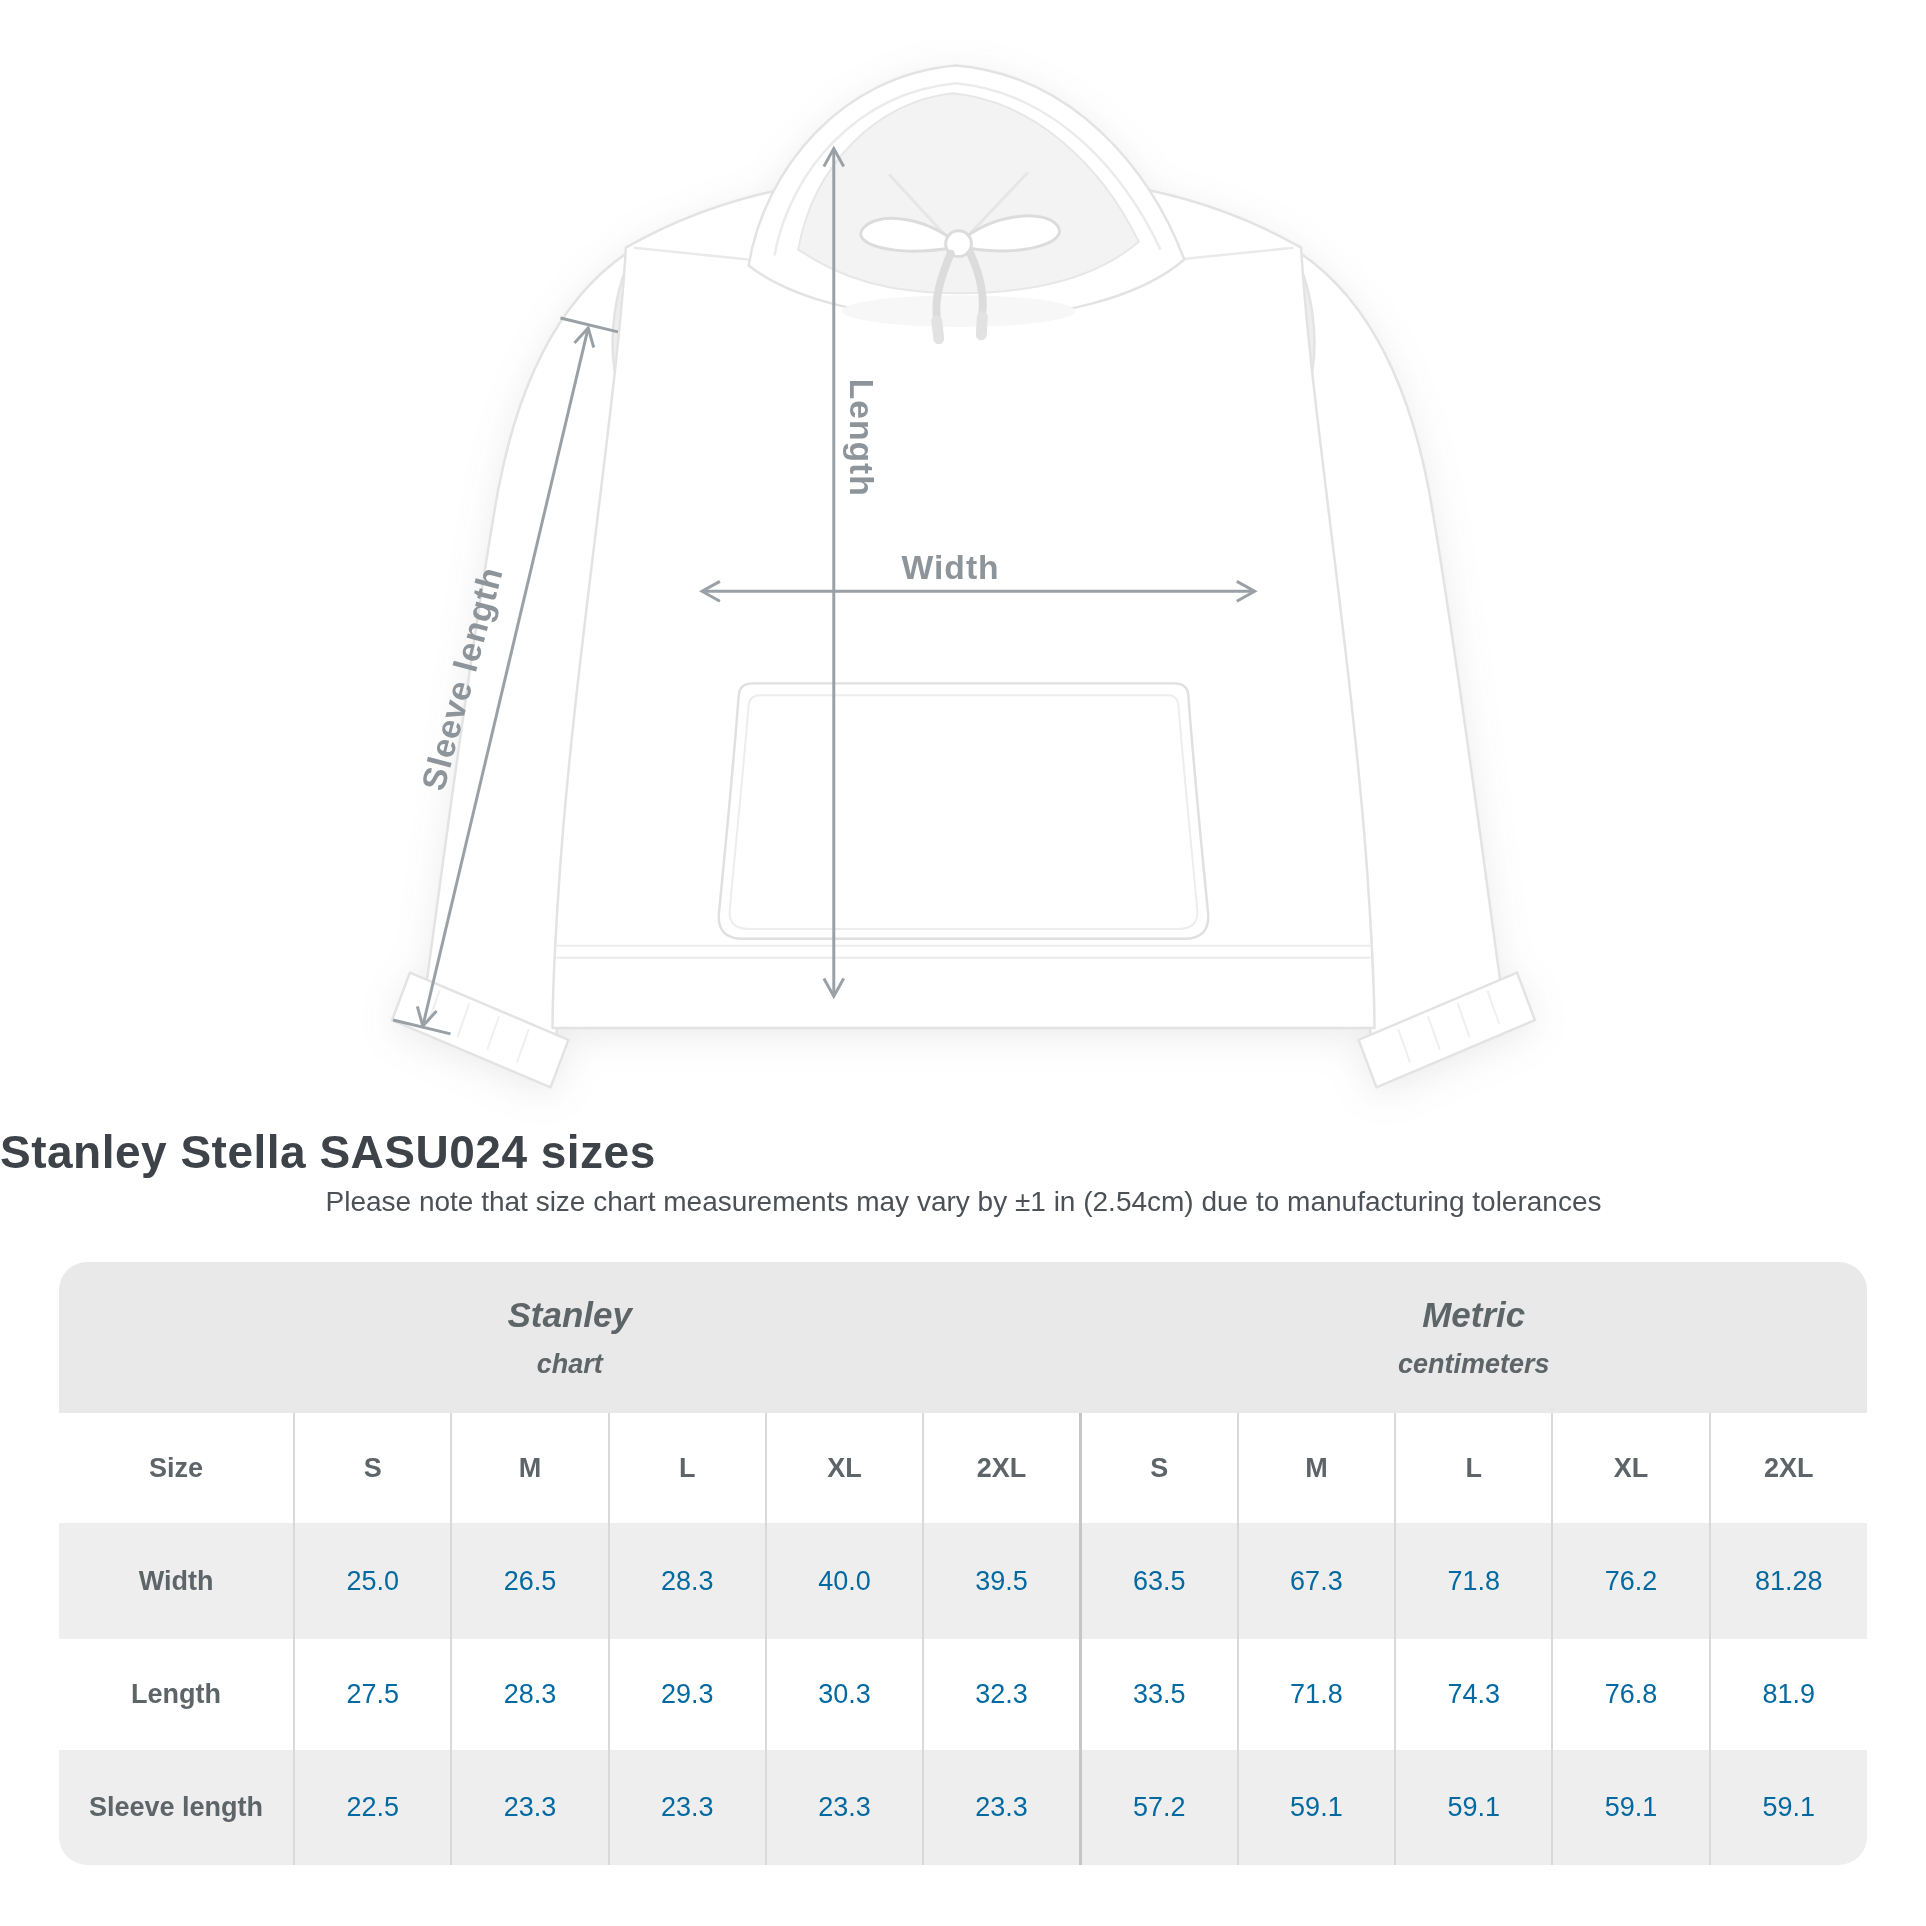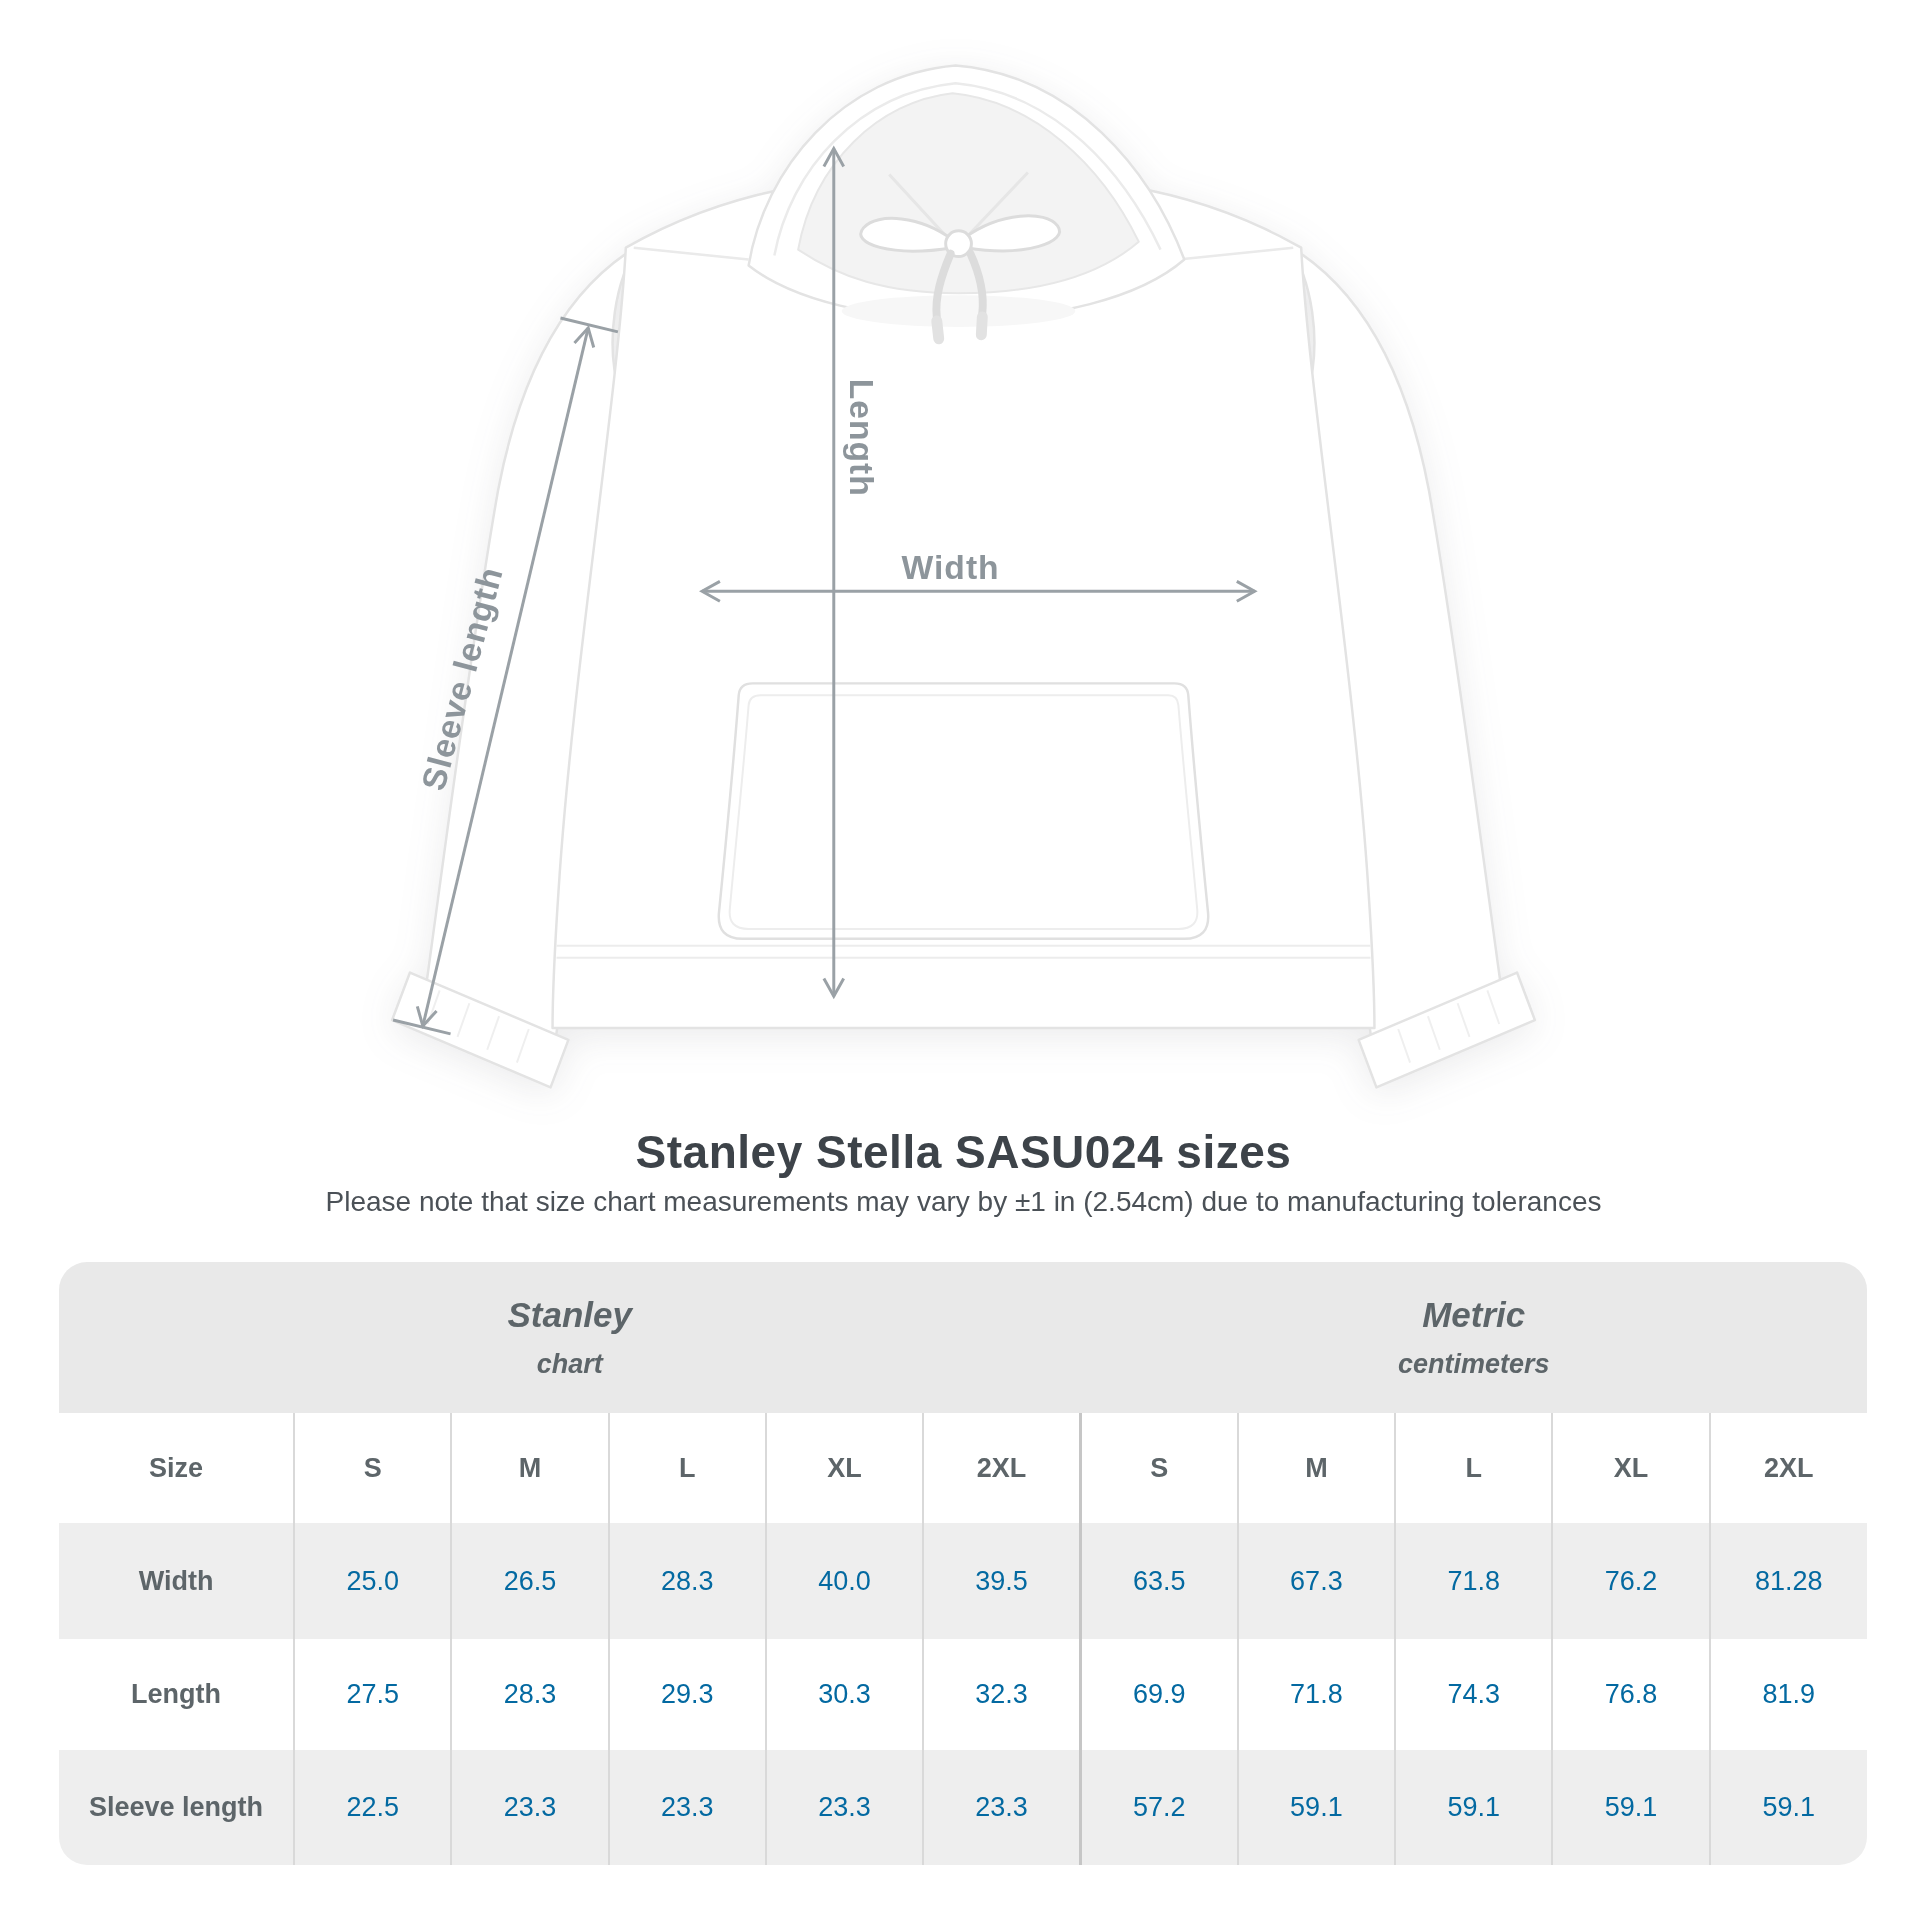--- a/index.html
+++ b/index.html
@@ -6,21 +6,21 @@
   html,body { width:1927px; height:1927px; background:#ffffff;
               font-family:"Liberation Sans", sans-serif; }
   .page { position:relative; width:1927px; height:1927px; background:#ffffff; overflow:hidden; }
 
   
   .figure-svg { position:absolute; left:0; top:0; width:1927px; height:1238px; }
   .garment { filter:drop-shadow(0 8px 18px rgba(70,70,80,0.10)); }
   .dim-label { font-weight:bold; font-size:34px; fill:#8d959b; letter-spacing:1px; }
 
   
-  .title { position:absolute; left:0; top:1125px; width:1927px; text-align:center;
+  .title { position:absolute; left:0; top:1125px; width:1927px; 
            font-size:46px; font-weight:bold; color:#3d4349; letter-spacing:0.5px; }
   .subtitle { position:absolute; left:0; top:1186px; width:1927px; text-align:center;
               font-size:28px; color:#4b5157; }
 
   
   .table-wrap { position:absolute; left:59px; top:1262px; width:1808px; height:603px;
                 border-radius:28px; overflow:hidden; background:#ffffff; }
   table.sizes { width:100%; height:100%; border-collapse:collapse; table-layout:fixed; }
   table.sizes th, table.sizes td { text-align:center; vertical-align:middle; padding:0; }
 
@@ -212,21 +212,21 @@
           <td class="val v">76.2</td>
           <td class="val v">81.28</td>
         </tr>
         <tr class="length-row">
           <th class="row-head">Length</th>
           <td class="val v">27.5</td>
           <td class="val v">28.3</td>
           <td class="val v">29.3</td>
           <td class="val v">30.3</td>
           <td class="val v">32.3</td>
-          <td class="val vg">69.9</td>
+          <td class="val vg">33.5</td>
           <td class="val v">71.8</td>
           <td class="val v">74.3</td>
           <td class="val v">76.8</td>
           <td class="val v">81.9</td>
         </tr>
         <tr class="sleeve-row">
           <th class="row-head">Sleeve length</th>
           <td class="val v">22.5</td>
           <td class="val v">23.3</td>
           <td class="val v">23.3</td>

